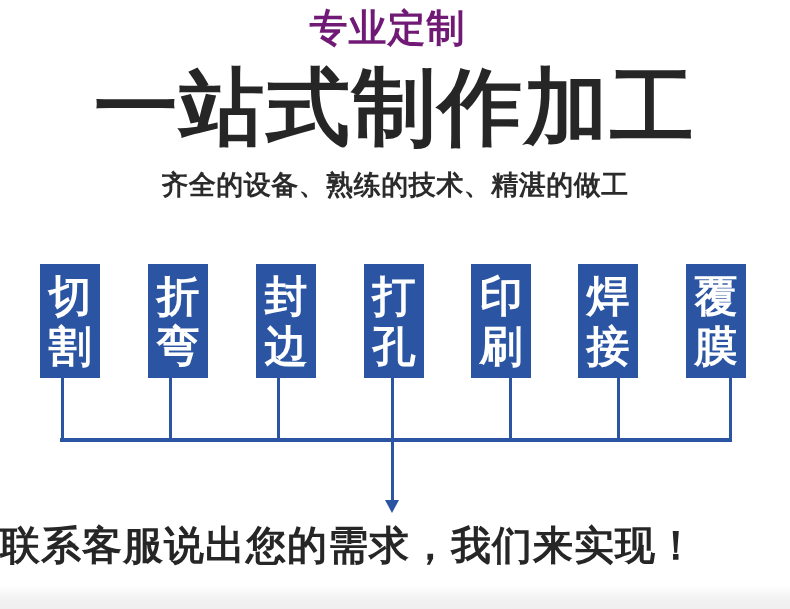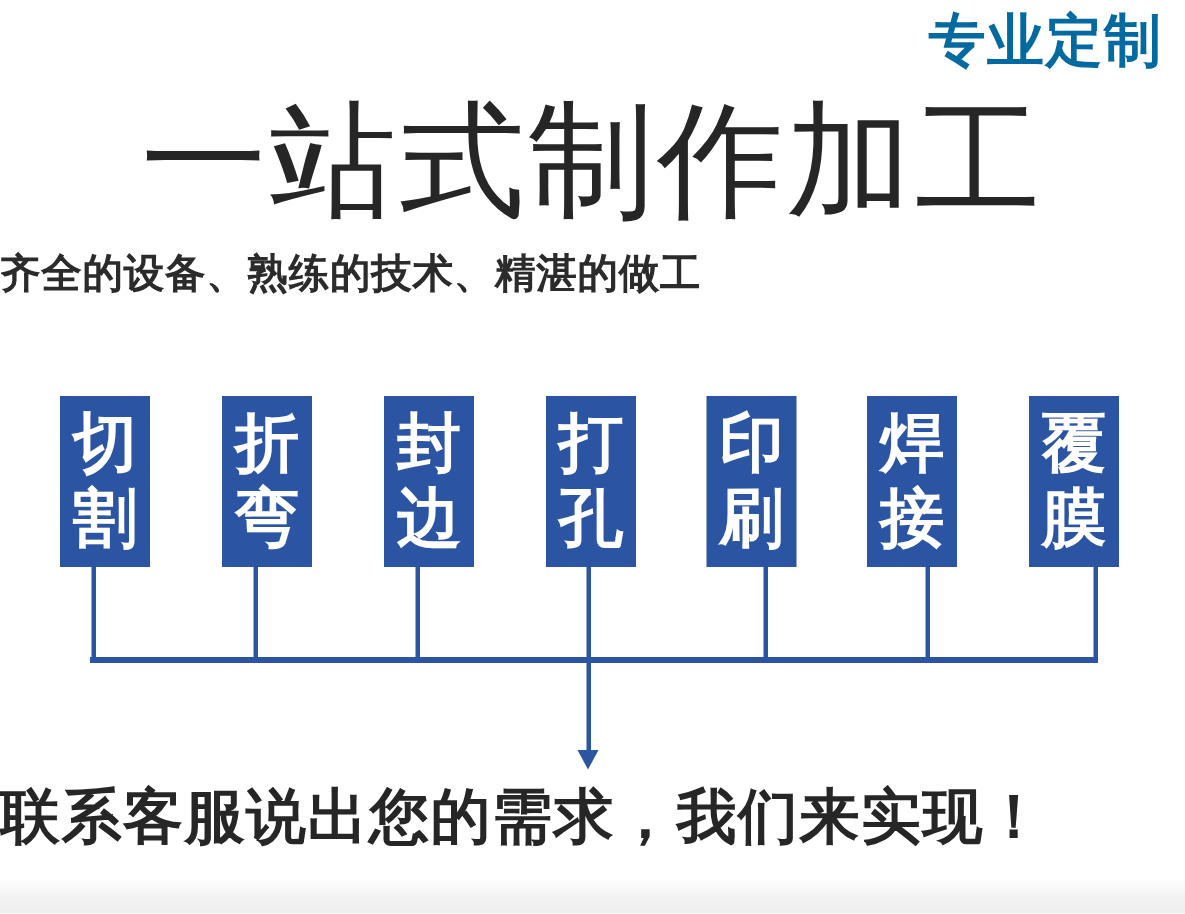--- a/index.html
+++ b/index.html
@@ -22,55 +22,54 @@
     background: #ffffff;
     overflow: hidden;
   }
 
   
   .eyebrow {
     position: absolute;
     top: 4px;
     left: 0;
     width: 775px;
-    text-align: right;
+    text-align: center;
     font-size: 38px;
     line-height: 48px;
     font-weight: bold;
-    color: #0369a1;
+    color: #701a75;
     letter-spacing: 1px;
   }
 
   .headline {
     position: absolute;
     top: 58px;
     left: 0;
     width: 790px;
     text-align: center;
     font-size: 84px;
     line-height: 98px;
-    font-weight: normal;
+    font-weight: bold;
     color: #262626;
     letter-spacing: 2px;
     white-space: nowrap;
   }
 
   .subhead {
     position: absolute;
     top: 167px;
     left: 0;
     width: 790px;
-    text-align: left;
+    text-align: center;
     font-size: 27px;
     line-height: 36px;
     font-weight: bold;
     color: #2b2b2b;
     letter-spacing: 0.5px;
     white-space: nowrap;
-    font-family: Liberation Mono, monospace;
   }
 
   
   #steps {
     position: absolute;
     top: 264px;
     left: 0;
     width: 790px;
     height: 115px;
   }

